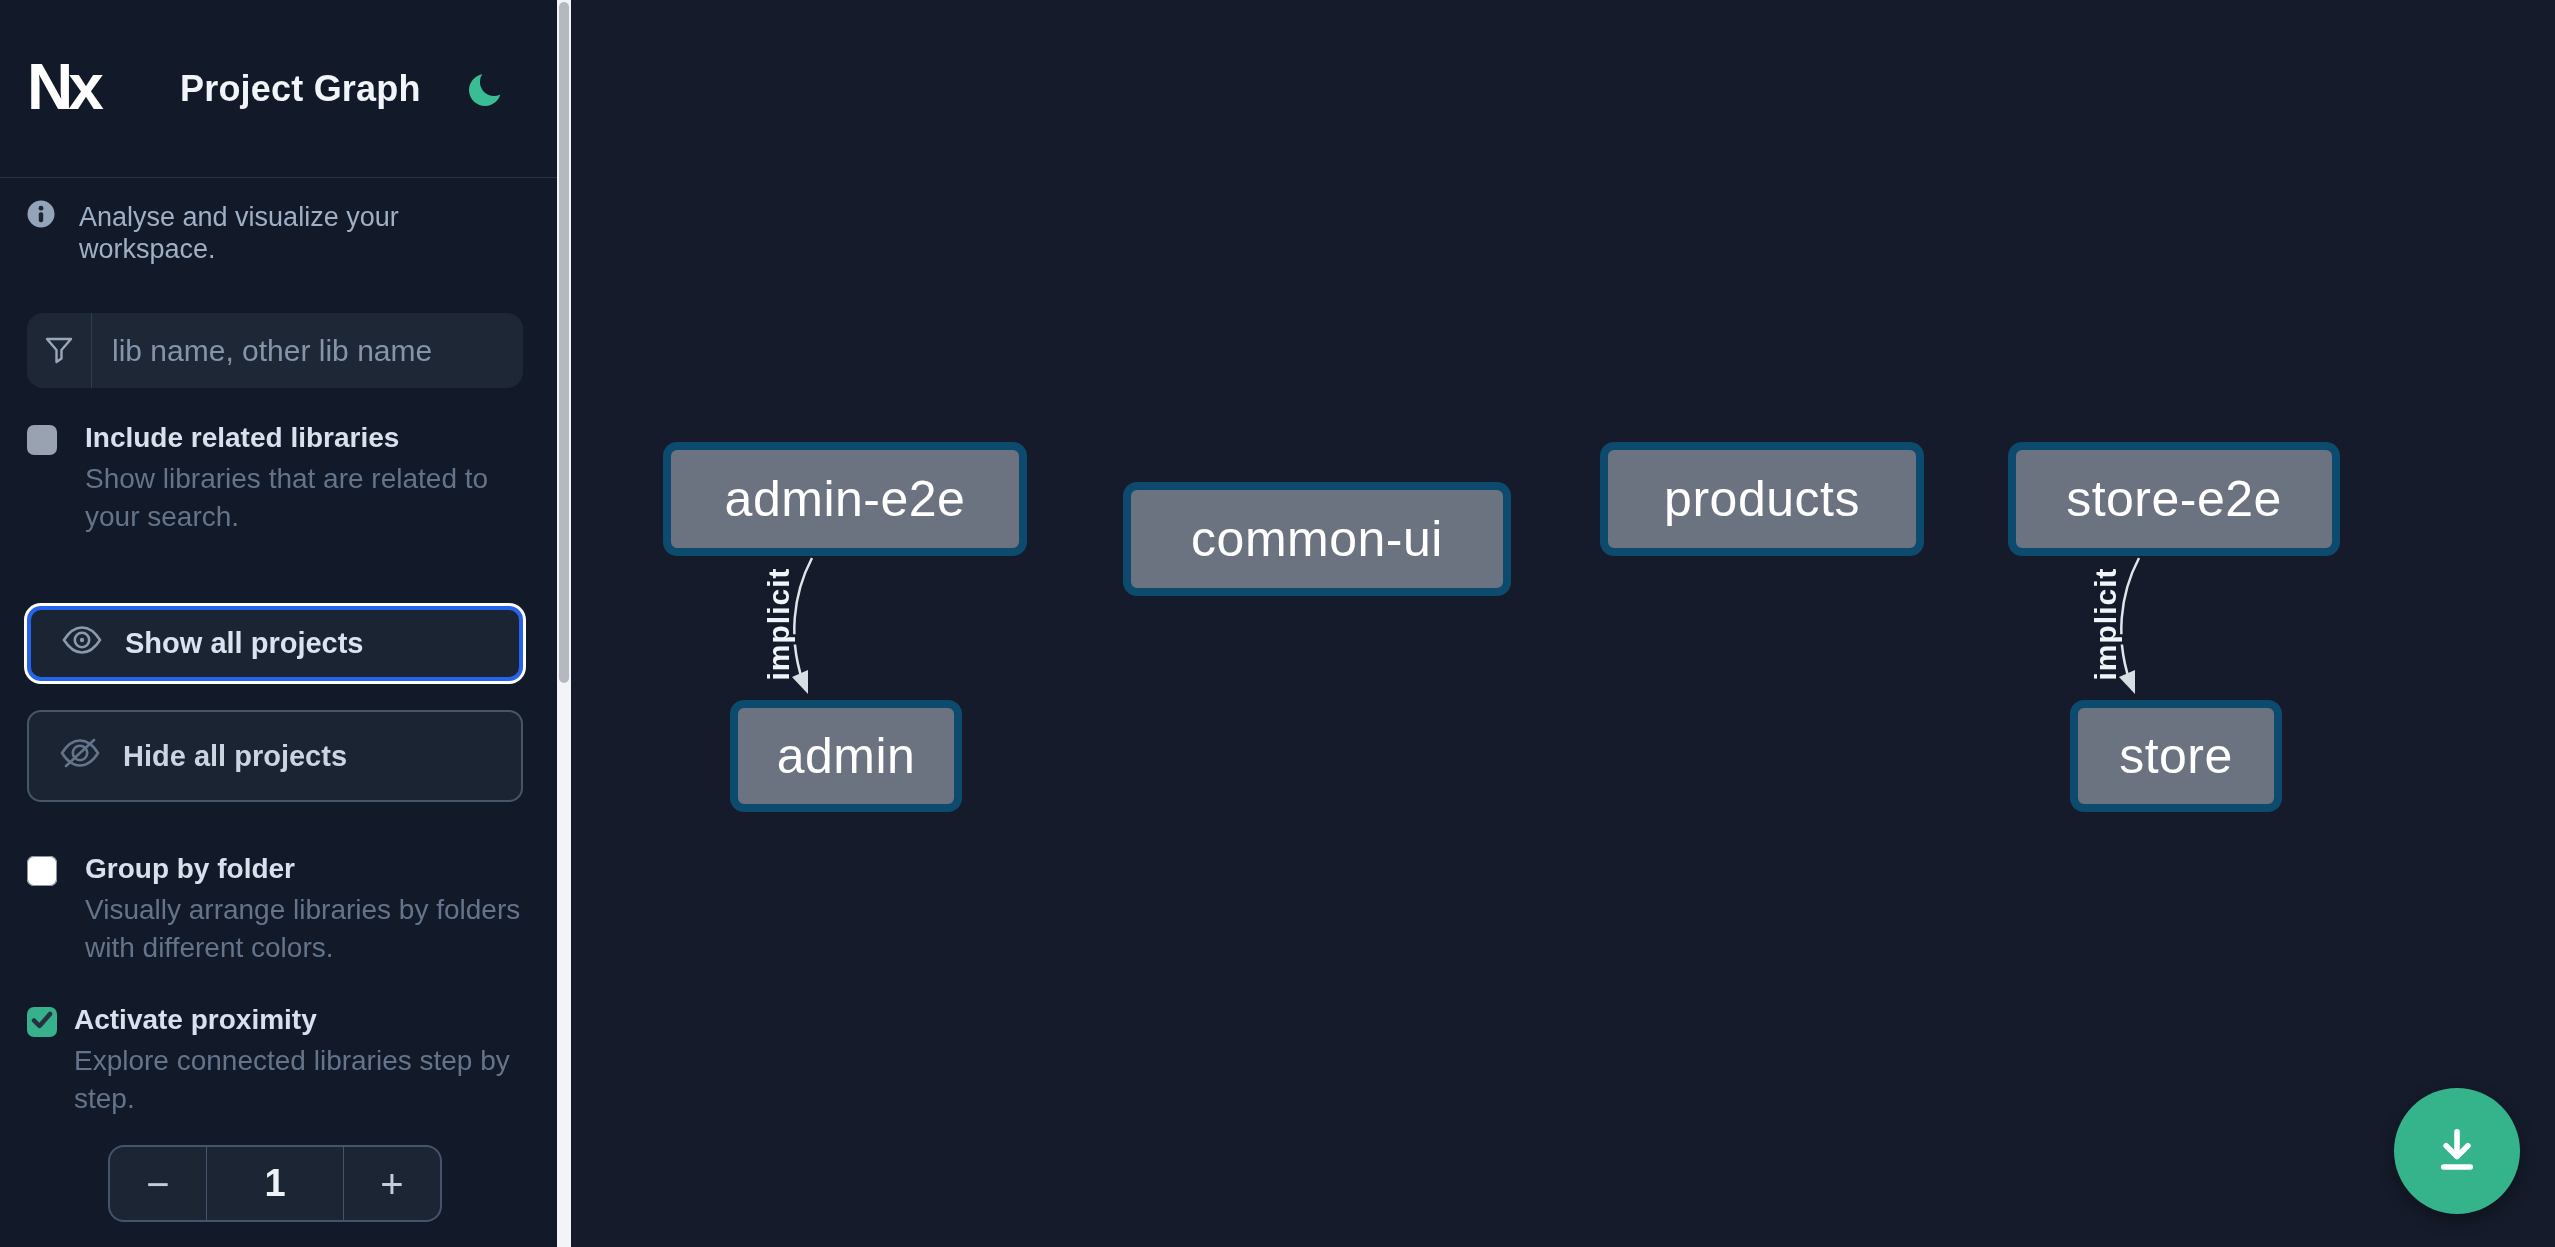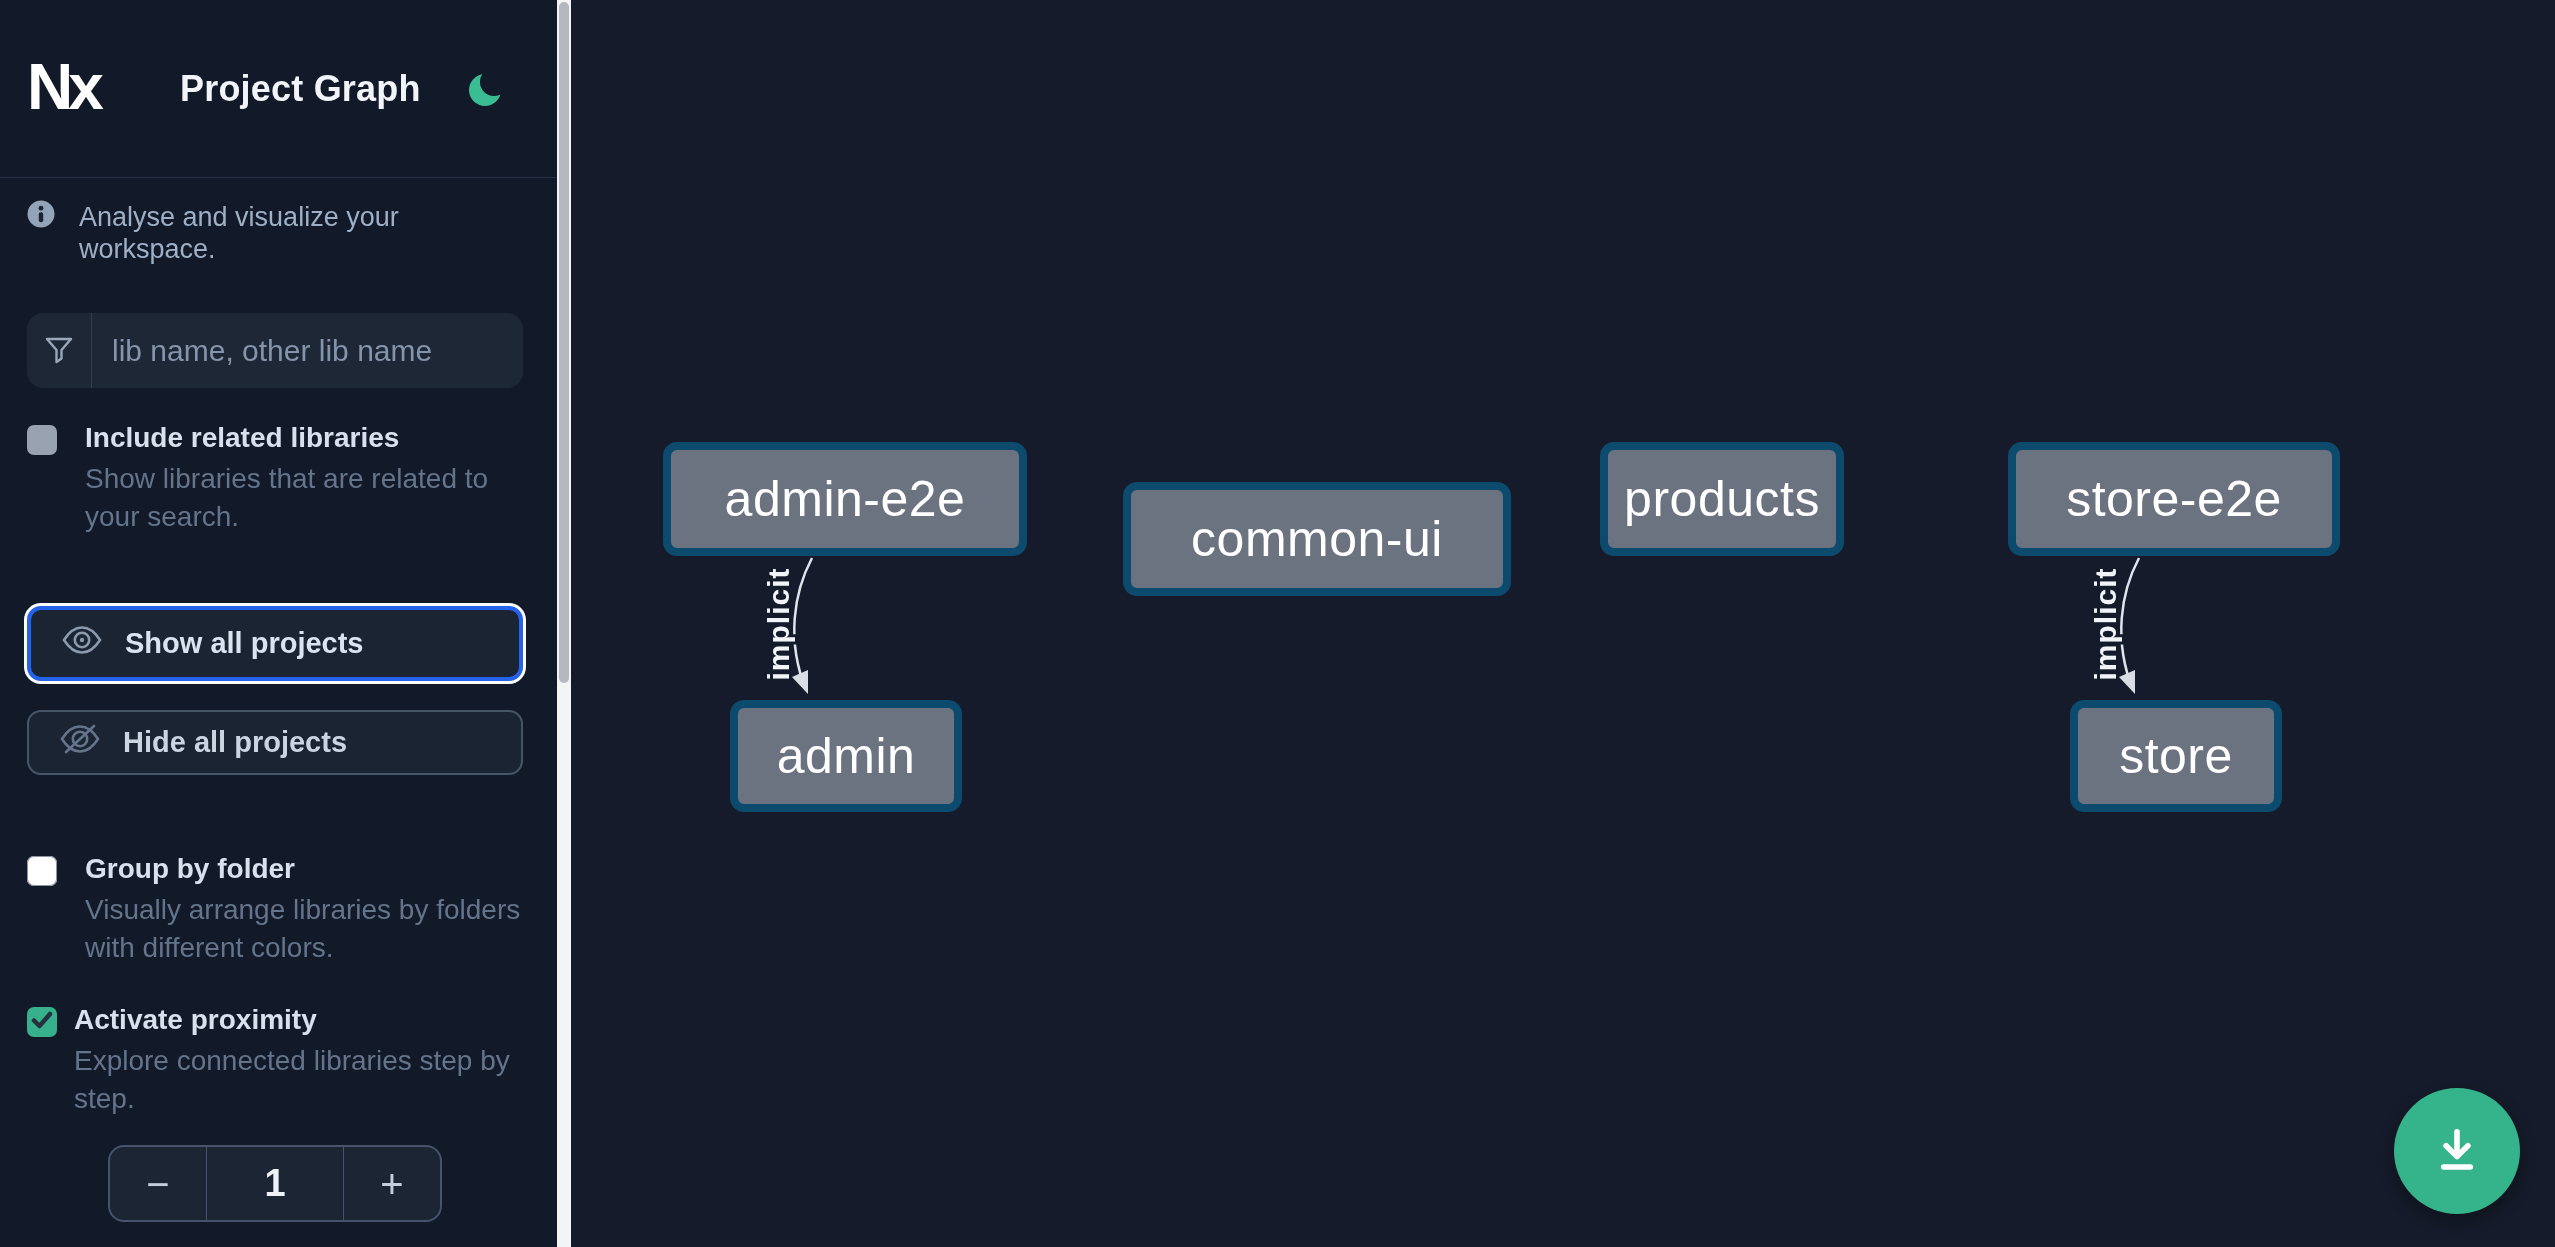--- a/index.html
+++ b/index.html
@@ -73,21 +73,21 @@
     color:#dbe3f0; font-size:29px; font-weight:700; cursor:pointer;
     font-family:"Liberation Sans", sans-serif;
     text-align:right;
   }
   .btn-show {
     top:606px;
     border:4px solid #2563eb;
     box-shadow:0 0 0 3px #ffffff;
   }
   .btn-hide {
-    top:710px; height:65px;
+    top:710px; height:92px;
     border:2px solid #475569;
     color:#cbd5e1;
   }
 
   .stepper {
     position:absolute; left:108px; top:1145px; width:334px; height:77px;
     border:2px solid #46536a; border-radius:16px; background:#1b2534;
     display:flex; overflow:hidden;
   }
   .step-btn {
@@ -245,21 +245,21 @@
   </g>
   <g>
     <path class="edge-path" d="M 2139 558 C 2121 592 2113 640 2133 690"></path>
     <polygon class="edge-arrow" points="2135,694 2135,670 2119,677"></polygon>
     <text class="edge-label" transform="translate(2116,624) rotate(-90)">implicit</text>
   </g>
 </svg>
 
 <div class="node" style="left:663px;  top:442px; width:364px; height:114px;">admin-e2e</div>
 <div class="node" style="left:1123px; top:442px; width:388px; height:114px;margin-top:40px;">common-ui</div>
-<div class="node" style="left:1600px; top:442px; width:244px; height:114px;">products</div>
+<div class="node" style="left:1600px; top:442px; width:324px; height:114px;">products</div>
 <div class="node" style="left:2008px; top:442px; width:332px; height:114px;text-align:right;">store-e2e</div>
 <div class="node" style="left:730px;  top:700px; width:232px; height:112px;">admin</div>
 <div class="node" style="left:2070px; top:700px; width:212px; height:112px;">store</div>
 
 <button class="fab" aria-label="download">
   <span>
     <svg width="58" height="58" viewBox="0 0 48 48" fill="none" stroke="#ffffff" stroke-width="4.6" stroke-linecap="round" stroke-linejoin="round">
       <path d="M24 9 v19"></path>
       <path d="M15 20.5 L24 29.5 L33 20.5"></path>
       <path d="M13 38 h22"></path>

